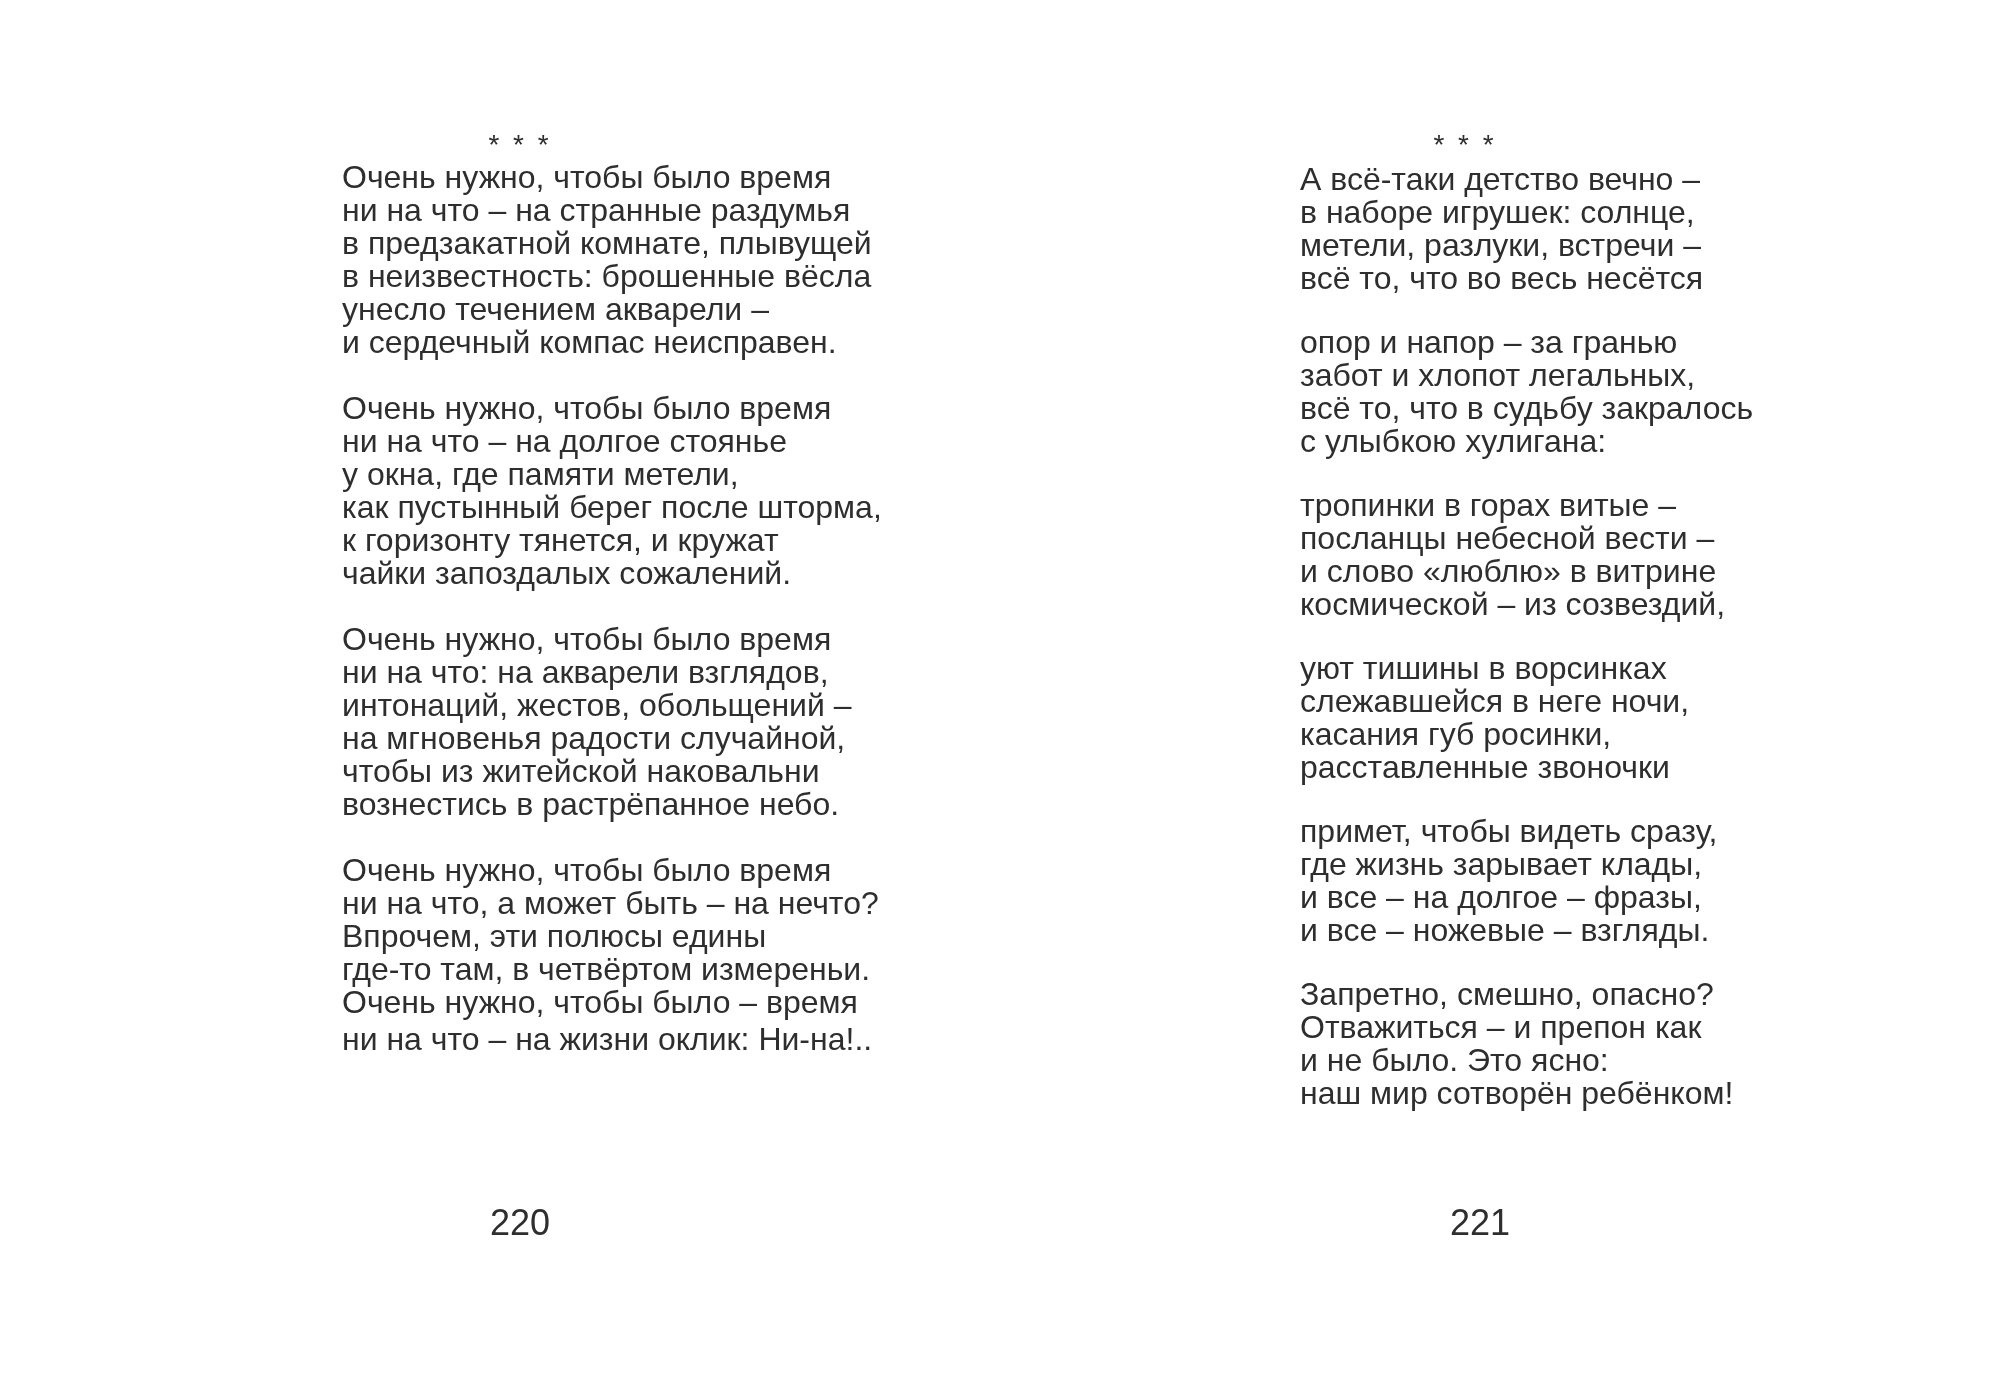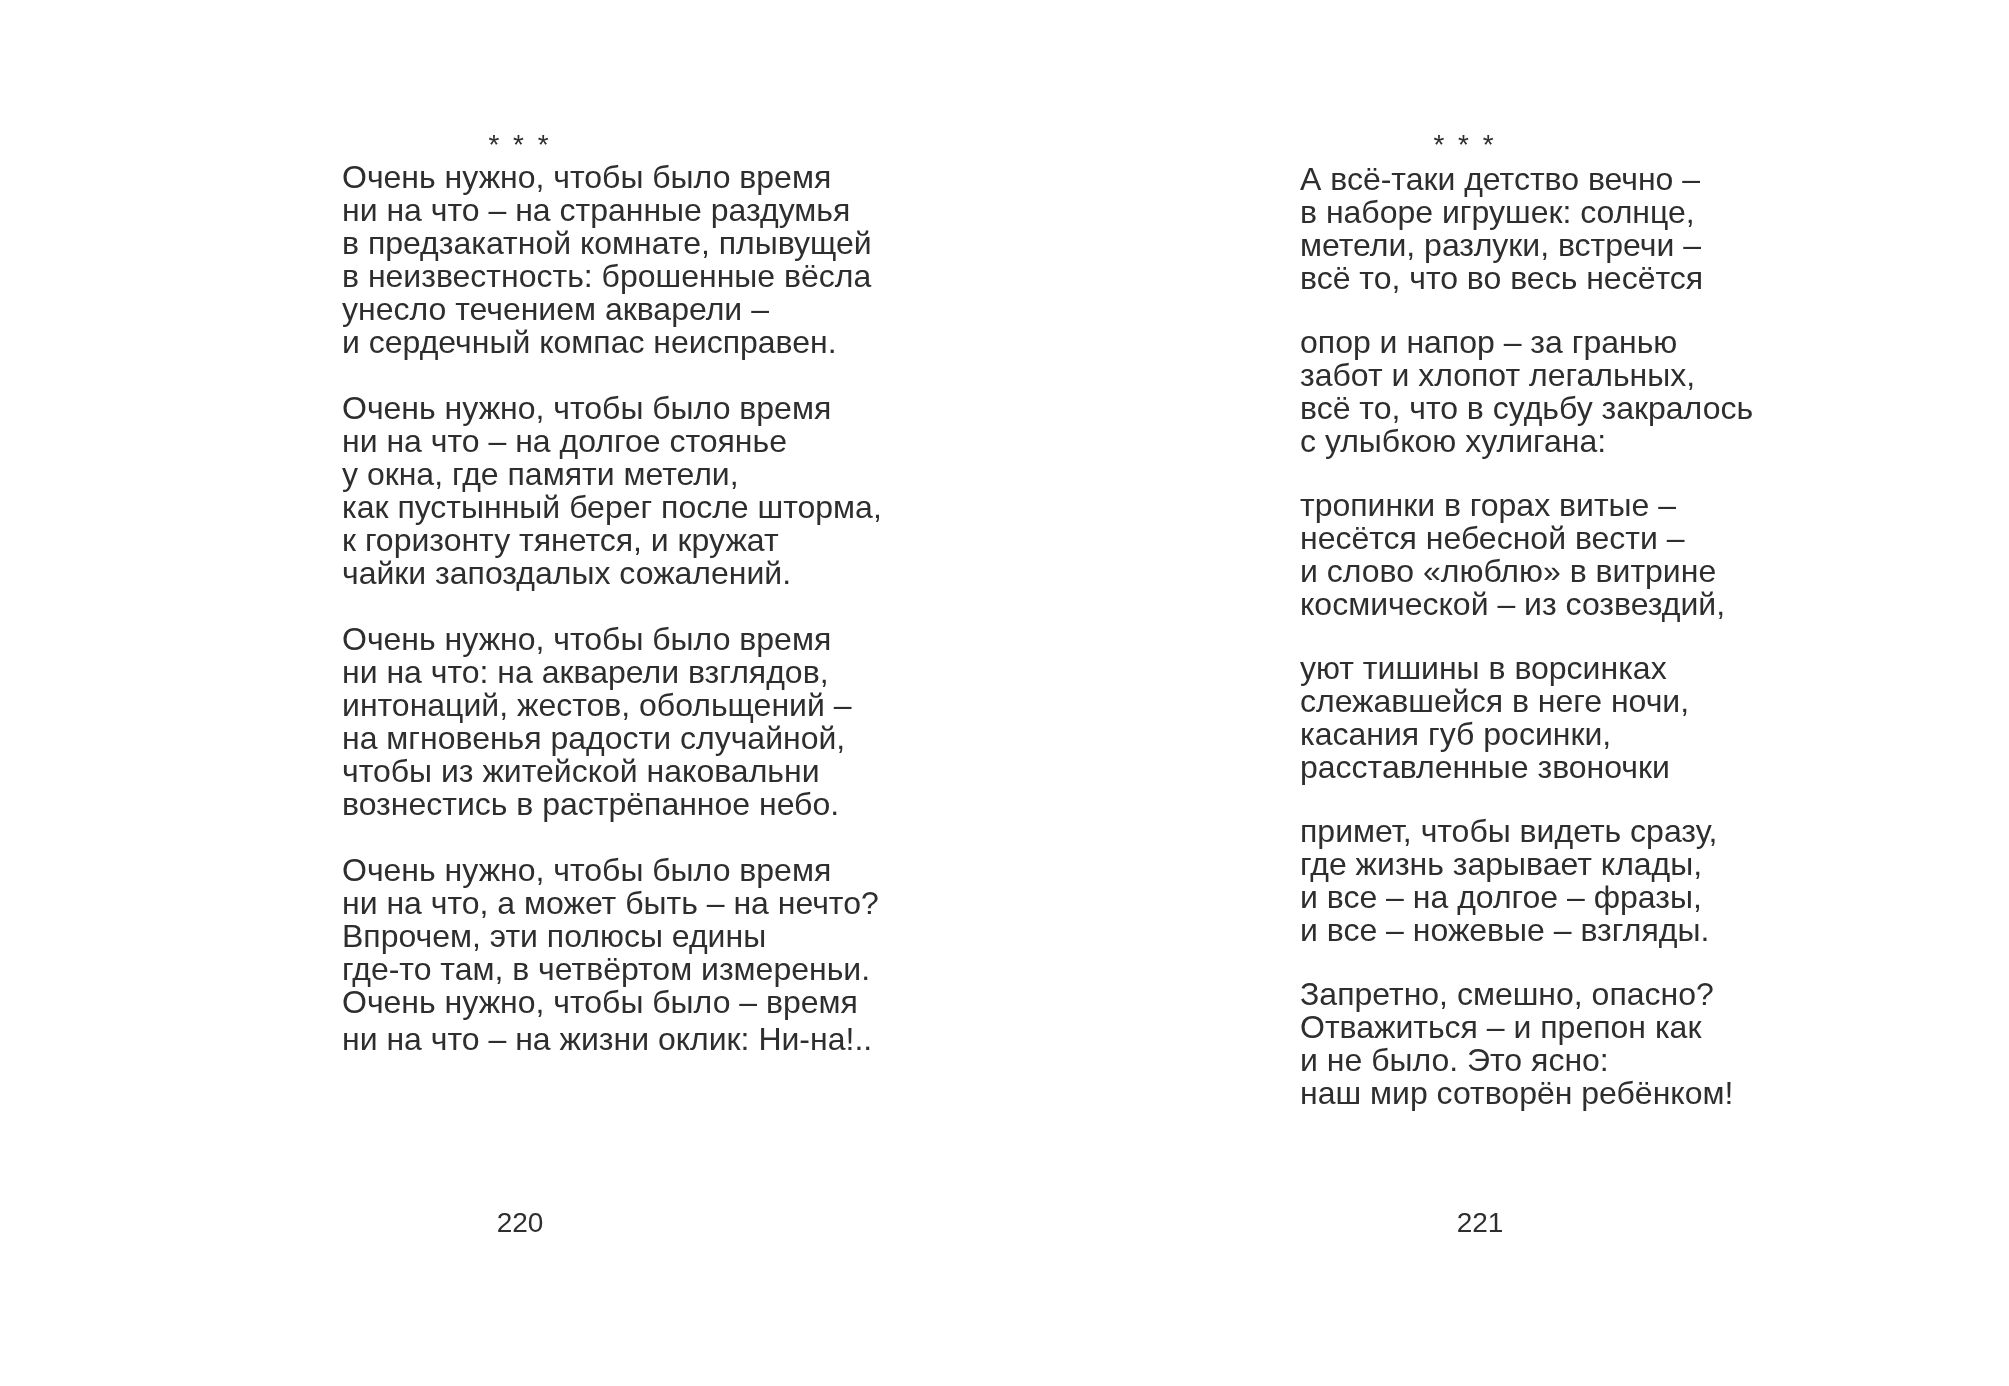--- a/index.html
+++ b/index.html
@@ -32,21 +32,21 @@
   .stanza { margin:0; }
   .page.left  .stanza + .stanza { margin-top:33px; }
   .page.right .stanza + .stanza { margin-top:31px; }
 
   .line { white-space:nowrap; }
   .line.gap-sm { margin-top:4px; }
 
   .page-number {
     position:absolute;
     top:1206px;
-    font-size:28px; line-height:33px;
+    font-size:36px; line-height:33px;
     text-align:center;
     color:#2e2e2e;
   }
   .page.left  .page-number { left:342px; width:356px; }
   .page.right .page-number { left:308px; width:336px; }
 </style>
 </head>
 <body>
 
 <main>
@@ -103,21 +103,21 @@
         <div class="line">всё то, что во весь несётся</div>
       </div>
       <div class="stanza">
         <div class="line">опор и напор – за гранью</div>
         <div class="line">забот и хлопот легальных,</div>
         <div class="line">всё то, что в судьбу закралось</div>
         <div class="line">с улыбкою хулигана:</div>
       </div>
       <div class="stanza">
         <div class="line">тропинки в горах витые –</div>
-        <div class="line">несётся небесной вести –</div>
+        <div class="line">посланцы небесной вести –</div>
         <div class="line">и слово «люблю» в витрине</div>
         <div class="line">космической – из созвездий,</div>
       </div>
       <div class="stanza">
         <div class="line">уют тишины в ворсинках</div>
         <div class="line">слежавшейся в неге ночи,</div>
         <div class="line">касания губ росинки,</div>
         <div class="line">расставленные звоночки</div>
       </div>
       <div class="stanza">

